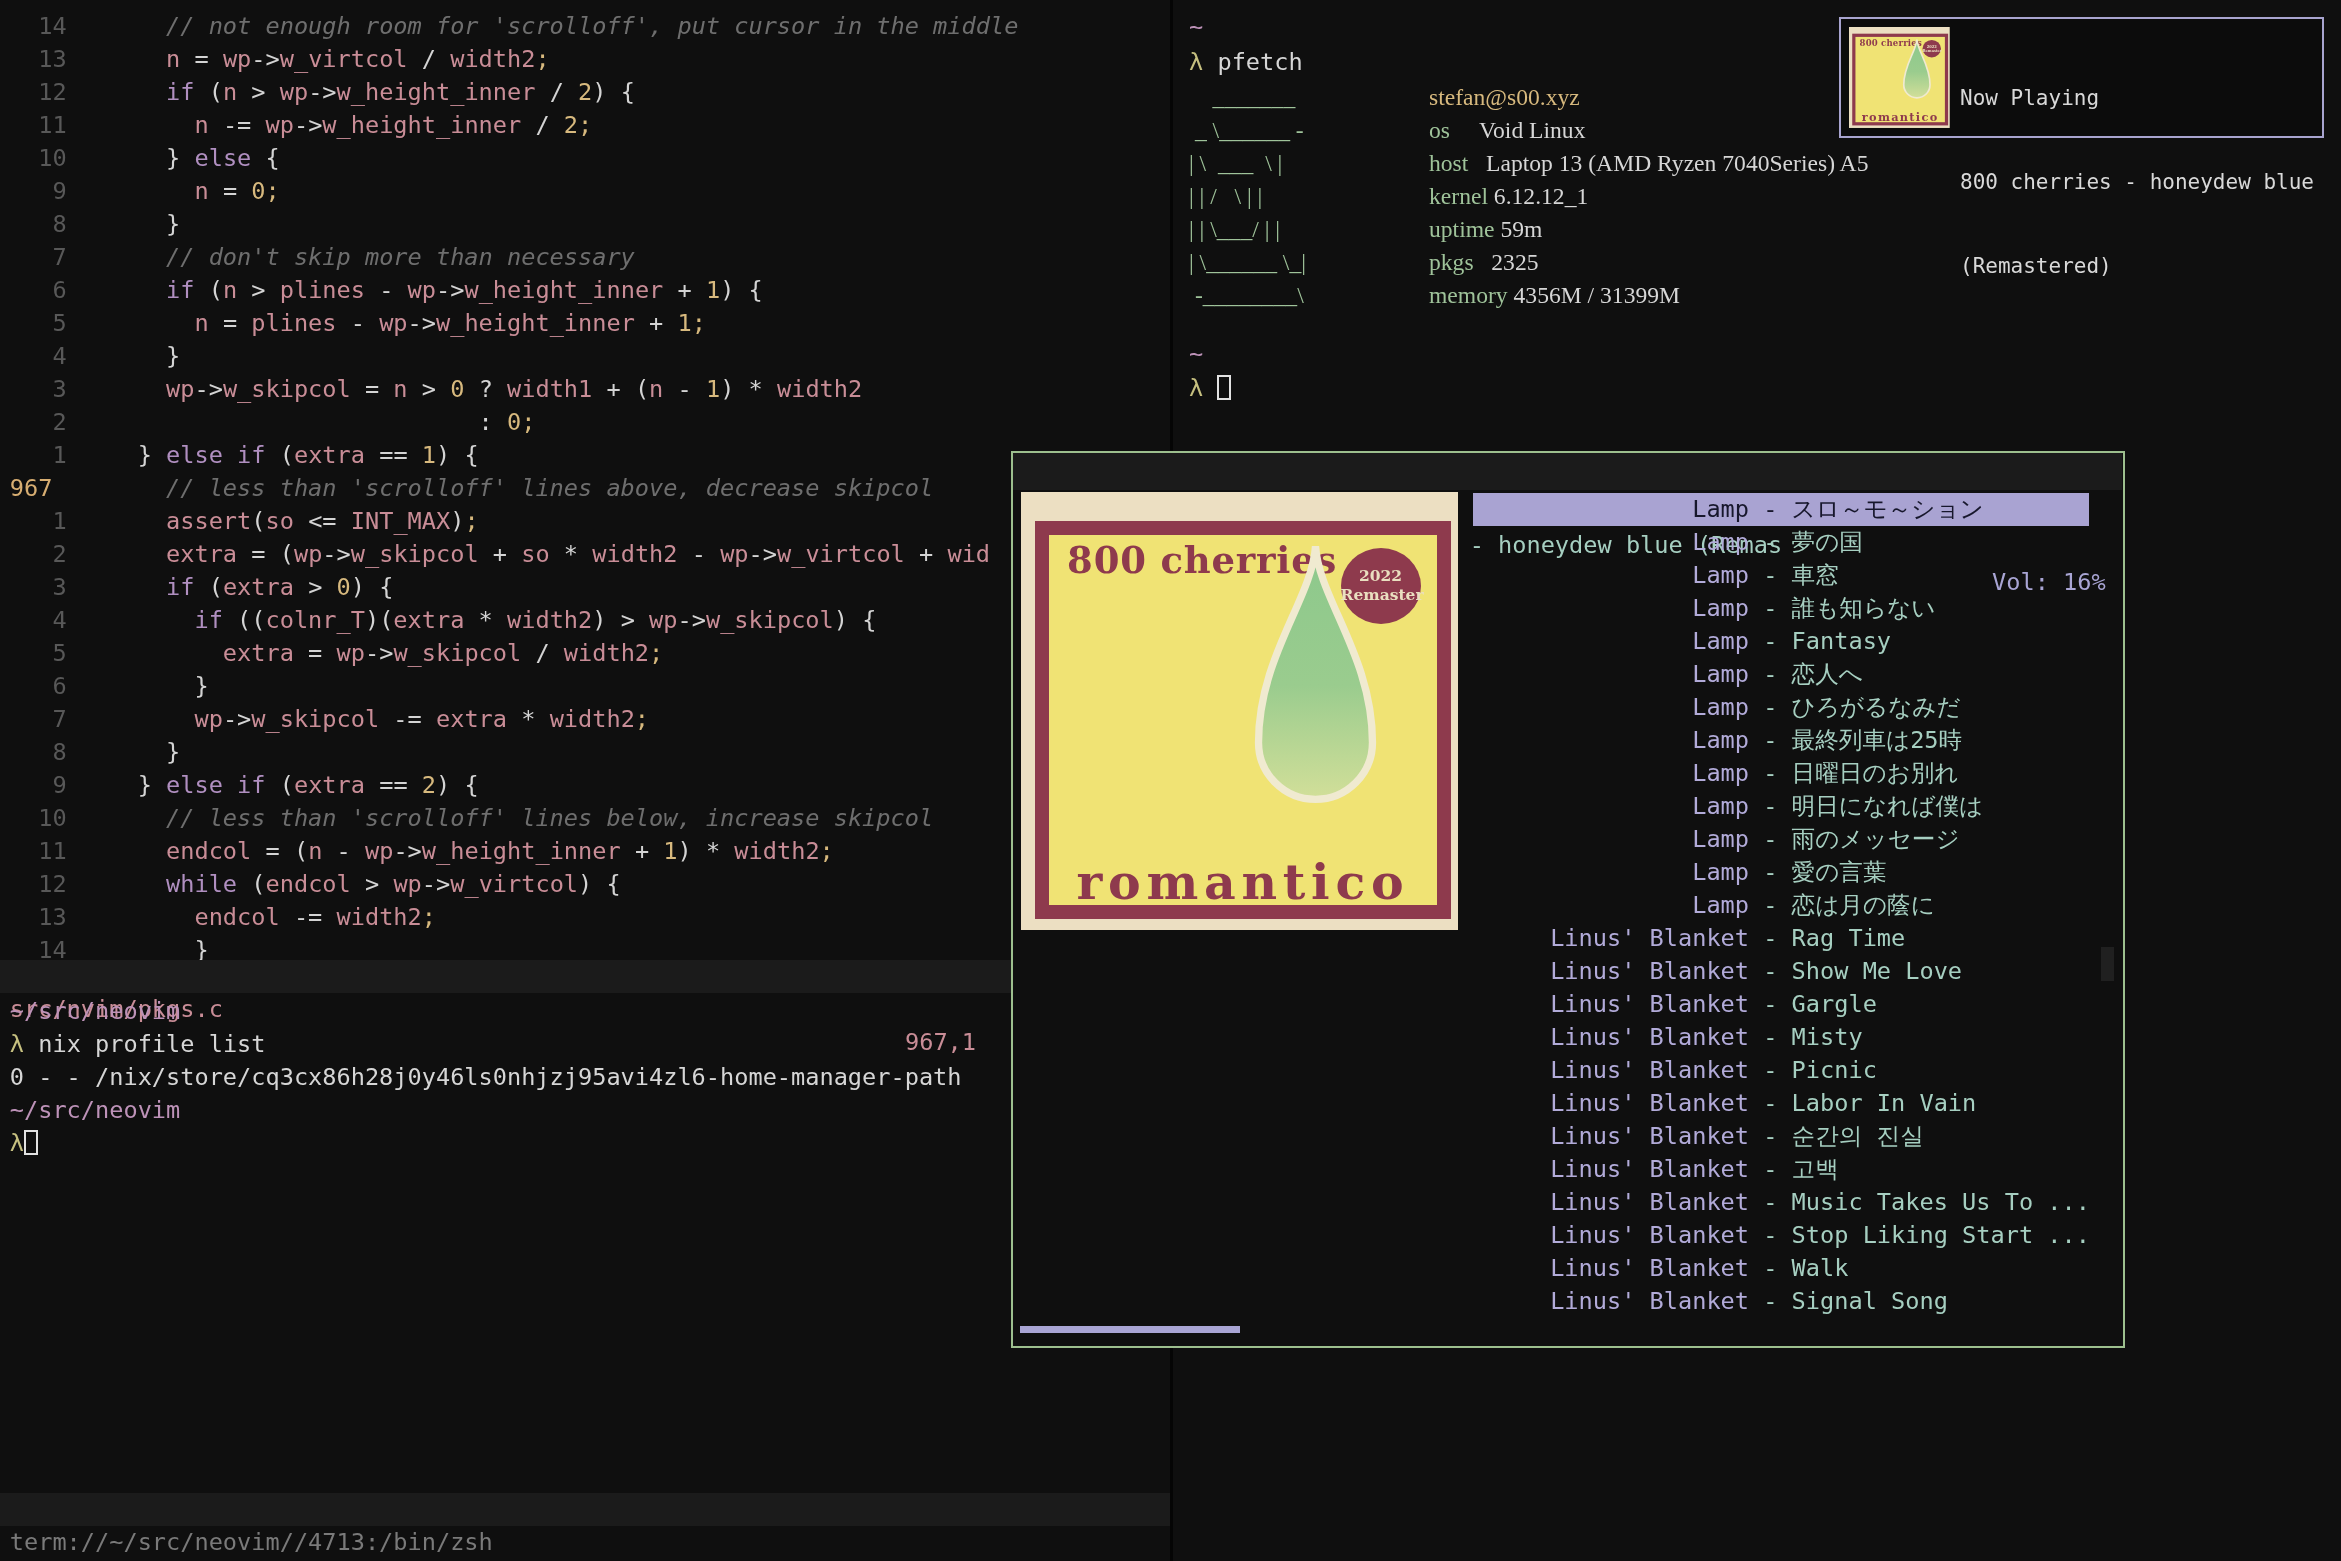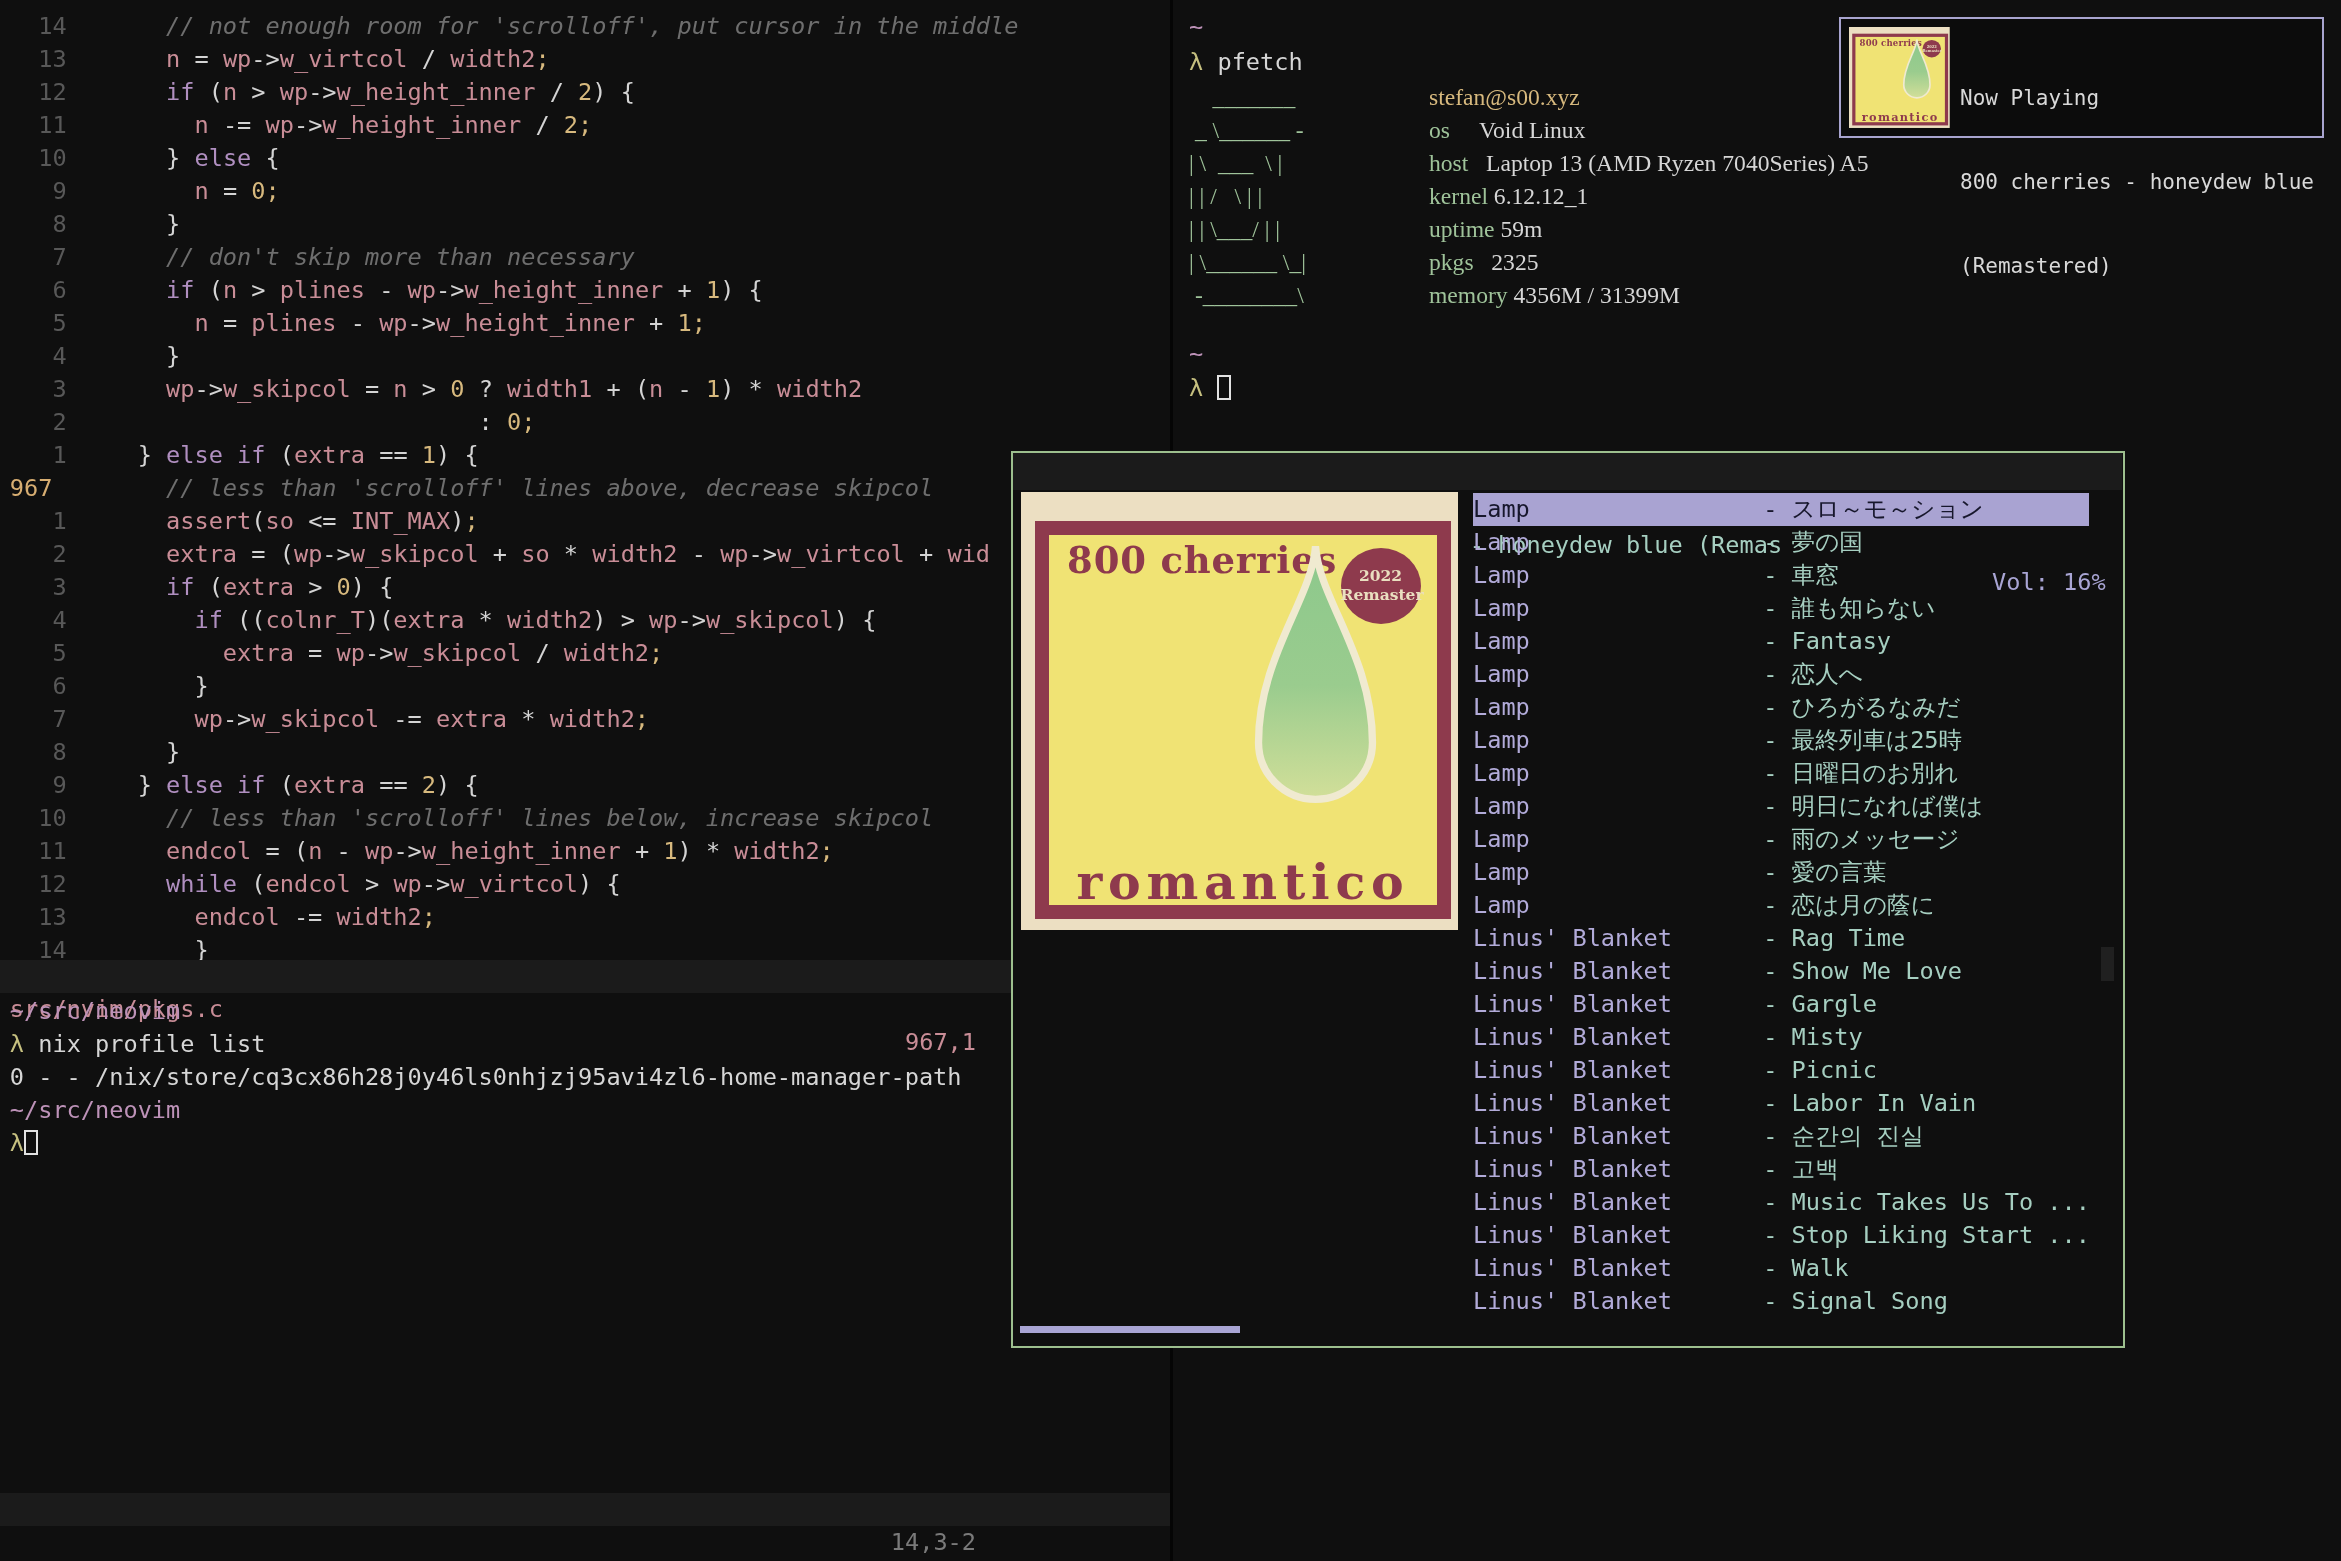--- a/index.html
+++ b/index.html
@@ -73,21 +73,21 @@
           border:2.4px solid var(--border_green);z-index:5}
   #ptitle{position:absolute;left:0;top:0;width:1109px;height:37px;line-height:37px;background:var(--bg_status);white-space:pre}
   #ptitle .state{position:absolute;left:11.4px;color:var(--lavender)}
   #ptitle .marquee{position:absolute;left:343px}
   #ptitle .m1{color:var(--khaki)}
   #ptitle .m2{color:var(--teal)}
   #ptitle .vol{position:absolute;right:16.3px;color:var(--lavender)}
   #player .album.big{left:8.1px;top:39px}
   #playlist{position:absolute;left:460px;top:40px;width:616px}
   .plrow{height:33px;line-height:33px;display:flex;white-space:pre}
-  .plrow .pla{flex:0 0 276px;text-align:left;color:#b2abd9}
+  .plrow .pla{flex:0 0 276px;text-align:right;color:#b2abd9}
   .plrow .plt{color:var(--teal)}
   .plrow.sel{background:var(--sel_bg)}
   .plrow.sel .pla,.plrow.sel .plt{color:var(--sel_fg)}
   #pscroll{position:absolute;left:1088px;top:494px;width:13px;height:34px;background:#202020}
   #pprog{position:absolute;left:7.3px;top:873px;width:220px;height:7.3px;background:var(--lavender)}
 </style>
 </head>
 <body>
 
 <div id="vim-pane">
@@ -130,20 +130,21 @@
 
   <div id="shell">
       <div class="sh-dir">~/src/neovim</div>
       <div><span class="sh-p">λ </span><span class="sh-t">nix profile list</span></div>
       <div class="sh-t">0 - - /nix/store/cq3cx86h28j0y46ls0nhjzj95avi4zl6-home-manager-path</div>
       <div class="sh-dir">~/src/neovim</div>
       <div><span class="sh-p">λ</span><span class="cursor"></span></div>
     </div>
 
   <div class="statusline dim" style="top:1493px">
+    <span class="file">term://~/src/neovim//4713:/bin/zsh</span>
     <span class="ruler">14,3-2</span>
     
   </div>
 </div>
 
 <div id="gap"></div>
 
 <div id="fetch-pane">
   <div class="row sh-dir" style="left:17px;top:11.4px">~</div>
   <div class="row" style="left:17px;top:46px"><span class="sh-p">λ</span><span class="sh-t"> </span><span class="sh-t">pfetch</span></div>

